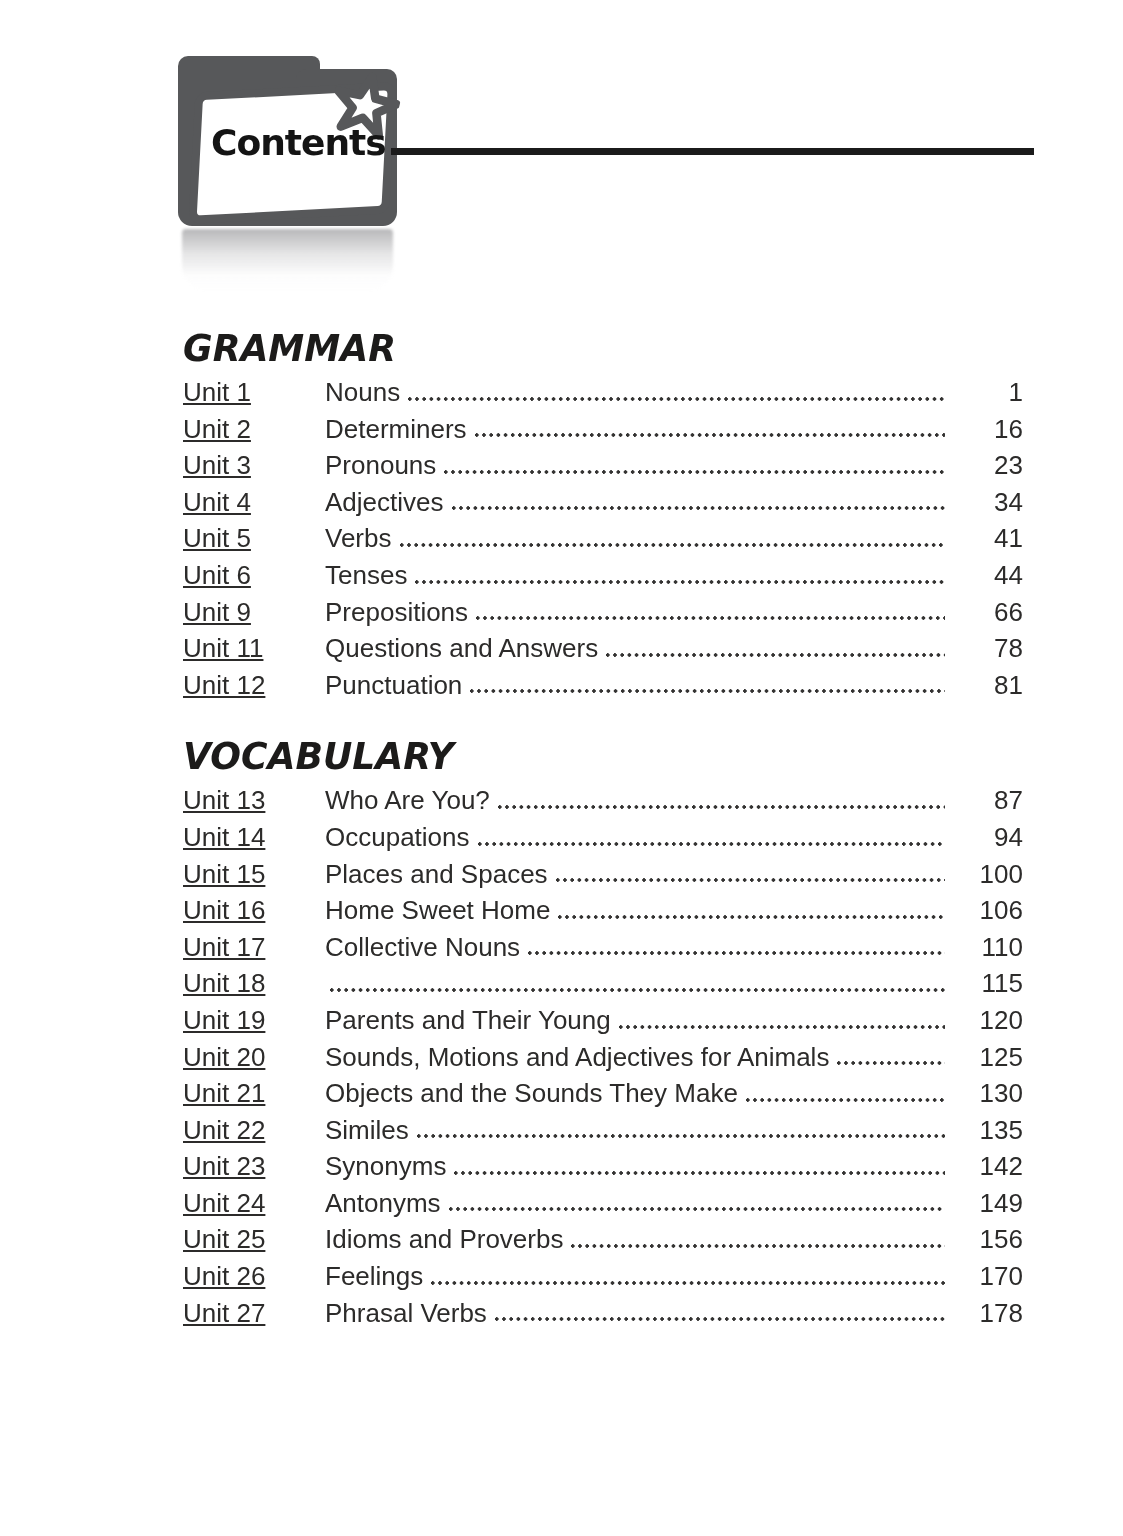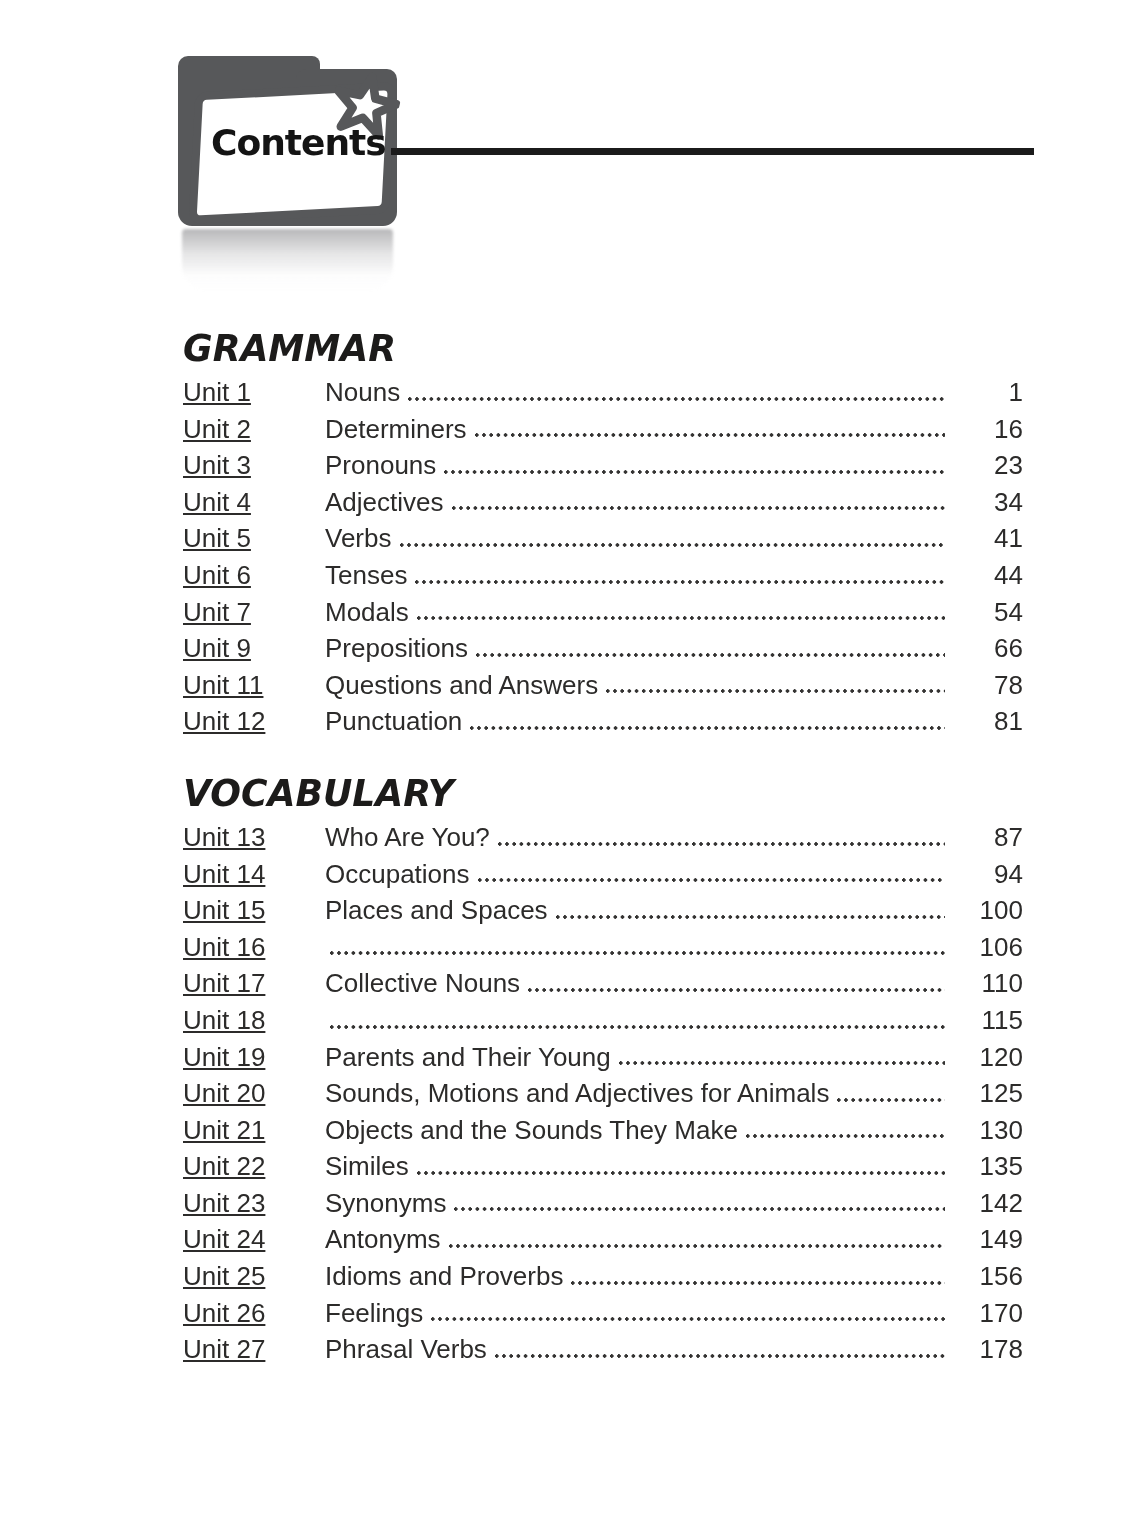--- a/index.html
+++ b/index.html
@@ -183,26 +183,20 @@
     <span class="page-num">41</span>
   </div>
 
   <div class="row">
     <span class="unit">Unit 6</span>
     <span class="title">Tenses</span>
     <span class="dots"></span>
     <span class="page-num">44</span>
   </div>
 
-  <div class="row">
-    <span class="unit">Unit 7</span>
-    <span class="title">Modals</span>
-    <span class="dots"></span>
-    <span class="page-num">54</span>
-  </div>
 
 
   <div class="row">
     <span class="unit">Unit 9</span>
     <span class="title">Prepositions</span>
     <span class="dots"></span>
     <span class="page-num">66</span>
   </div>
 
 
@@ -241,20 +235,21 @@
 
   <div class="row">
     <span class="unit">Unit 15</span>
     <span class="title">Places and Spaces</span>
     <span class="dots"></span>
     <span class="page-num">100</span>
   </div>
 
   <div class="row">
     <span class="unit">Unit 16</span>
+    <span class="title">Home Sweet Home</span>
     <span class="dots"></span>
     <span class="page-num">106</span>
   </div>
 
   <div class="row">
     <span class="unit">Unit 17</span>
     <span class="title">Collective Nouns</span>
     <span class="dots"></span>
     <span class="page-num">110</span>
   </div>

